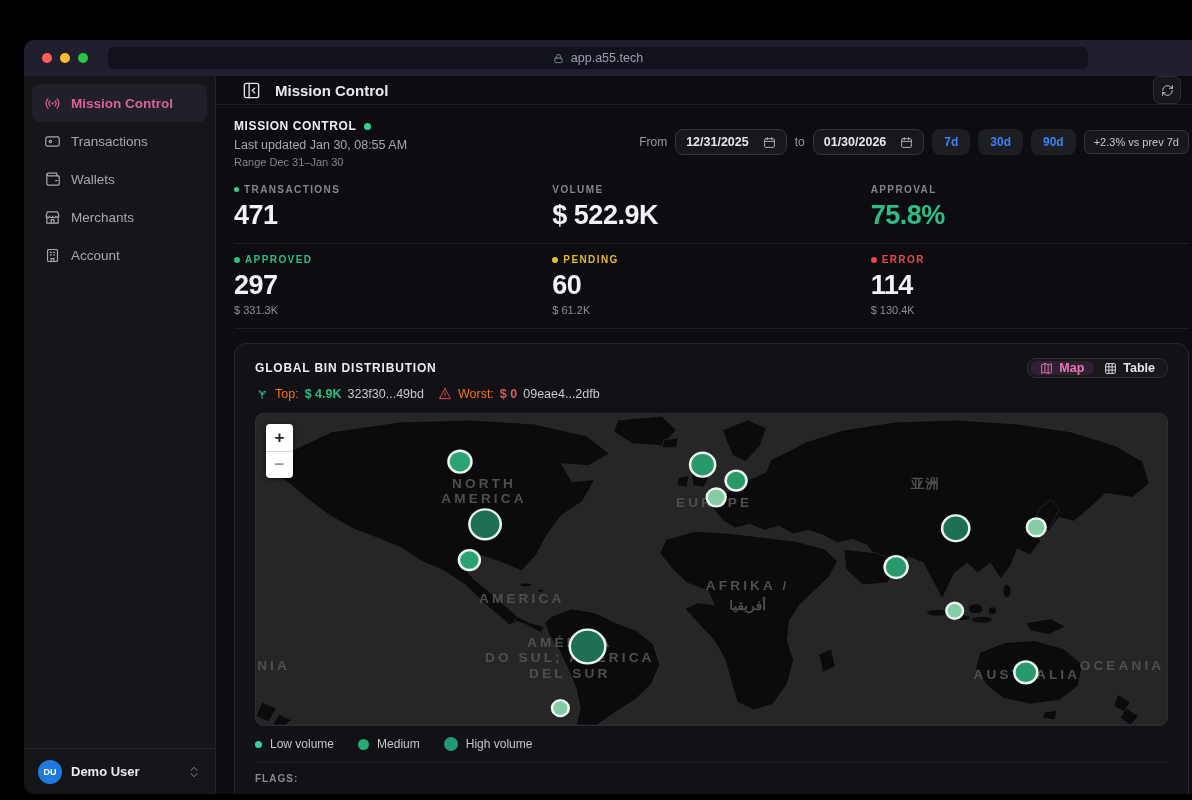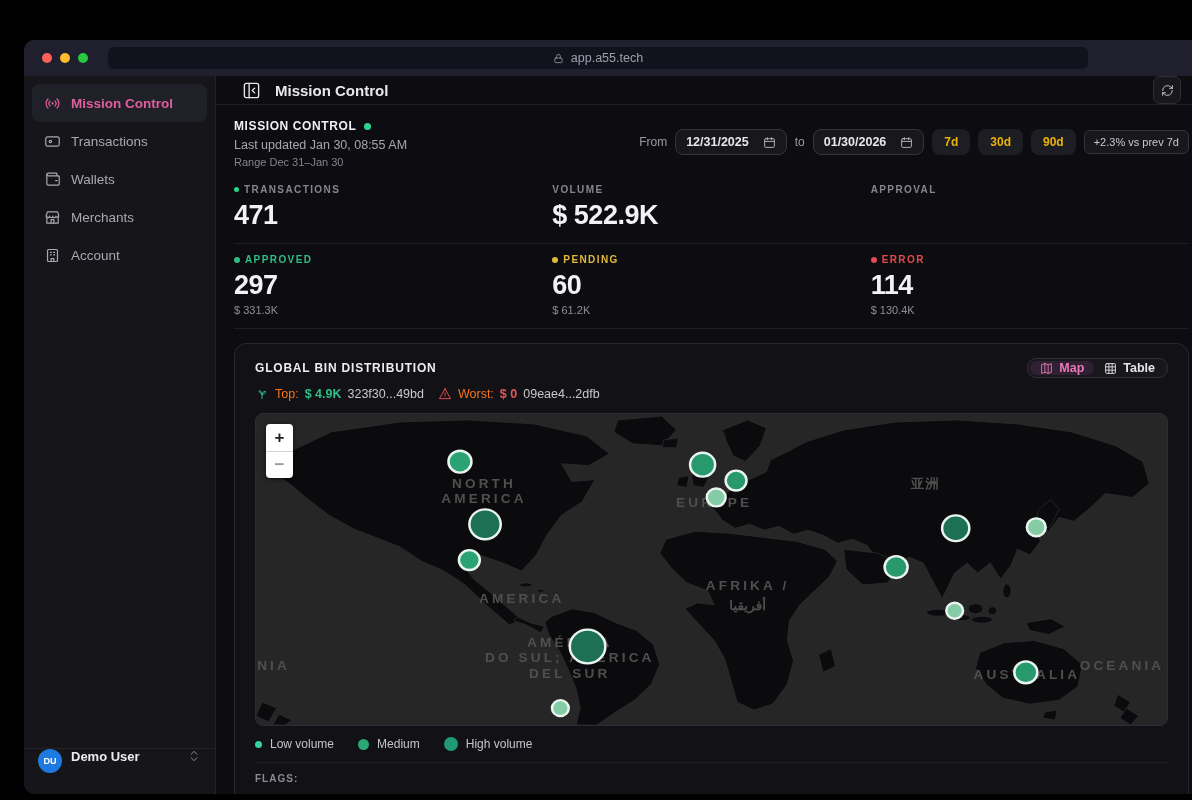--- a/index.html
+++ b/index.html
@@ -27,21 +27,21 @@
   .logo-row { display:flex; align-items:center; gap:9px; padding:16px 18px 12px; }
   .logo { color:#fff; font-size:26px; font-weight:700; letter-spacing:-1px; line-height:1; }
   .demo-badge { background:#fff; color:#15151a; font-size:10px; font-weight:700;
     letter-spacing:.5px; padding:3px 8px; border-radius:7px; }
   .nav { padding:8px 8px 0; }
   .nav-item { height:38px; display:flex; align-items:center; gap:10px; padding:0 12px;
     border-radius:8px; color:#a8a8b2; font-size:13.5px; font-weight:500; cursor:pointer; }
   .nav-item svg { flex:0 0 auto; }
   .nav-item.active { background:#202028; color:#df5f9e; font-weight:700; }
   .user-row { position:absolute; left:0; right:0; bottom:0; height:46px;
-    border-top:1px solid #222228; display:flex; align-items:flex-start; gap:9px; padding:0 14px; cursor:pointer; }
+    border-top:1px solid #222228; display:flex; align-items:center; gap:9px; padding:8px 14px; cursor:pointer; }
   .avatar { width:24px; height:24px; border-radius:50%; background:#1f7ae0; color:#fff;
     font-size:9px; font-weight:700; display:flex; align-items:center; justify-content:center; }
   .user-name { color:#ececf0; font-size:13px; font-weight:700; }
   .user-chevron { margin-left:auto; color:#8a8a94; }
 
   .main { flex:1; background:#0d0d11; display:flex; flex-direction:column; overflow:hidden; }
   .main-header { height:54px; border-bottom:1px solid #1d1d23; display:flex;
     align-items:center; padding:0 26px; color:#e8e8ec; }
   .main-title { margin-left:14px; font-size:15px; font-weight:700; }
   .refresh-btn { margin-left:auto; width:28px; height:28px; border-radius:7px;
@@ -56,21 +56,21 @@
   .ov-title { color:#f0f0f2; font-size:12px; font-weight:700; letter-spacing:.6px; }
   .dot { border-radius:50%; display:inline-block; }
   .ov-updated { margin-top:5px; color:#a6a6ae; font-size:12.5px; }
   .ov-range { margin-top:4px; color:#84848e; font-size:11px; }
   .controls { display:flex; align-items:center; gap:8px; margin-top:10px; }
   .ctl-label { color:#9a9aa2; font-size:12px; }
   .date-input { display:flex; align-items:center; gap:14px; background:#17171c;
     border:1px solid #34343c; border-radius:8px; padding:5px 10px; cursor:pointer; }
   .date-input span { color:#e8e8ea; font-size:12.5px; font-weight:700; }
   .range-btn { background:#1d1d24; border:none; border-radius:8px; padding:6px 12px;
-    color:#eab308; font-size:12px; font-weight:700; cursor:pointer; }
+    color:#3b82f6; font-size:12px; font-weight:700; cursor:pointer; }
   .cmp-badge { border:1px solid #34343c; background:#17171c; border-radius:6px;
     padding:5px 9px; color:#c8c8d0; font-size:11px; }
 
   
   .stats-grid { display:grid; grid-template-columns:repeat(3,1fr); margin-top:16px;
     padding-bottom:12px; border-bottom:1px solid #1d1d23; }
   .stat-label { display:flex; align-items:center; gap:5px; font-size:10px;
     letter-spacing:1.4px; color:#85858f; font-weight:700; }
   .stat-value { margin-top:5px; font-size:27px; font-weight:700; letter-spacing:-.5px; color:#f2f2f4; }
   .stat-sub { margin-top:3px; font-size:11px; color:#8d8d96; }
@@ -256,20 +256,21 @@
           <div>
             <div class="stat-label">
                 <span>VOLUME</span>
               </div>
             <div class="stat-value">$ 522.9K</div>
           </div>
           <div>
             <div class="stat-label">
                 <span>APPROVAL</span>
               </div>
+            <div class="stat-value green">75.8%</div>
           </div>
         </div>
 
         <div class="stats-grid" style="margin-top:10px;">
           <div>
             <div class="stat-label green">
                 <span class="dot" style="width:6px;height:6px;background:#2dbd85;"></span>
                 <span>APPROVED</span>
               </div>
             <div class="stat-value">297</div>

